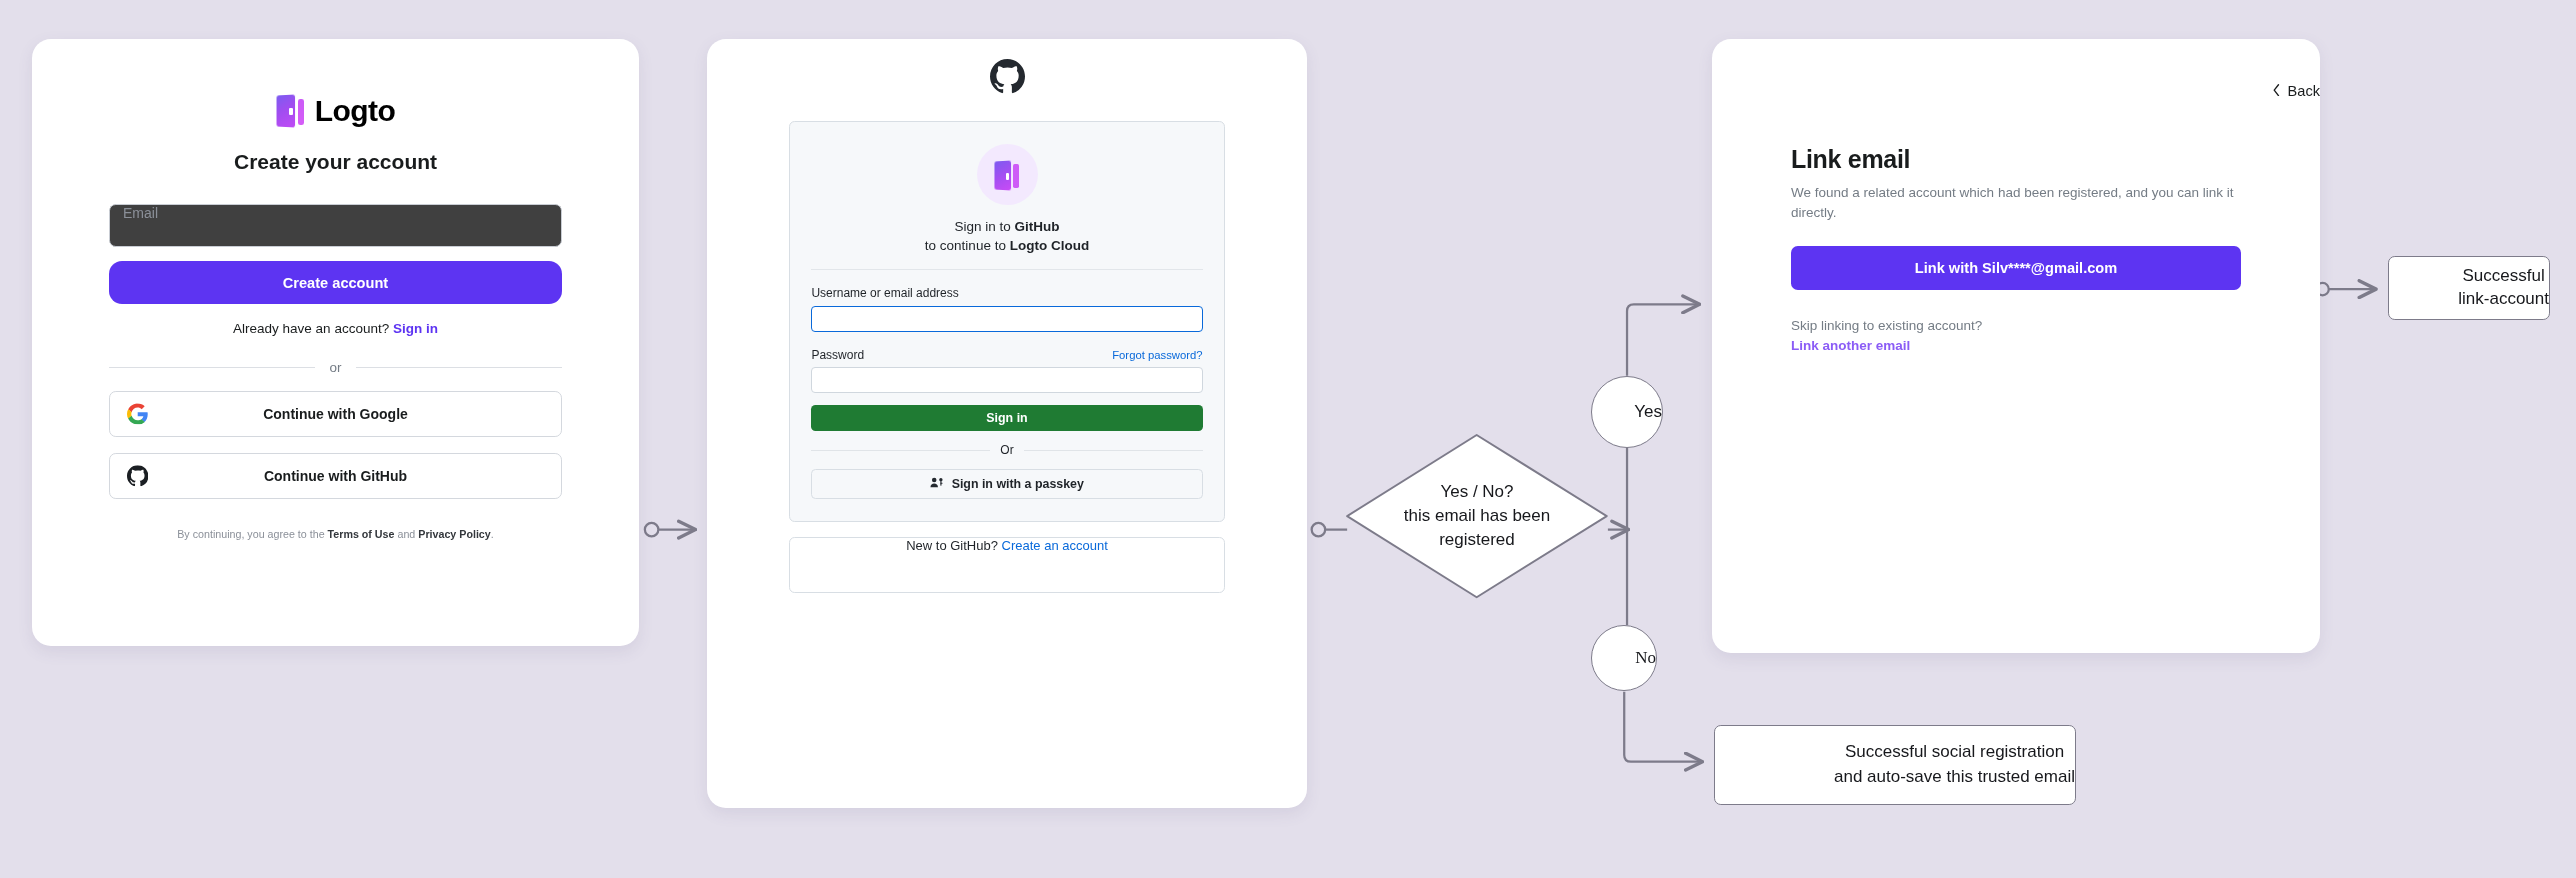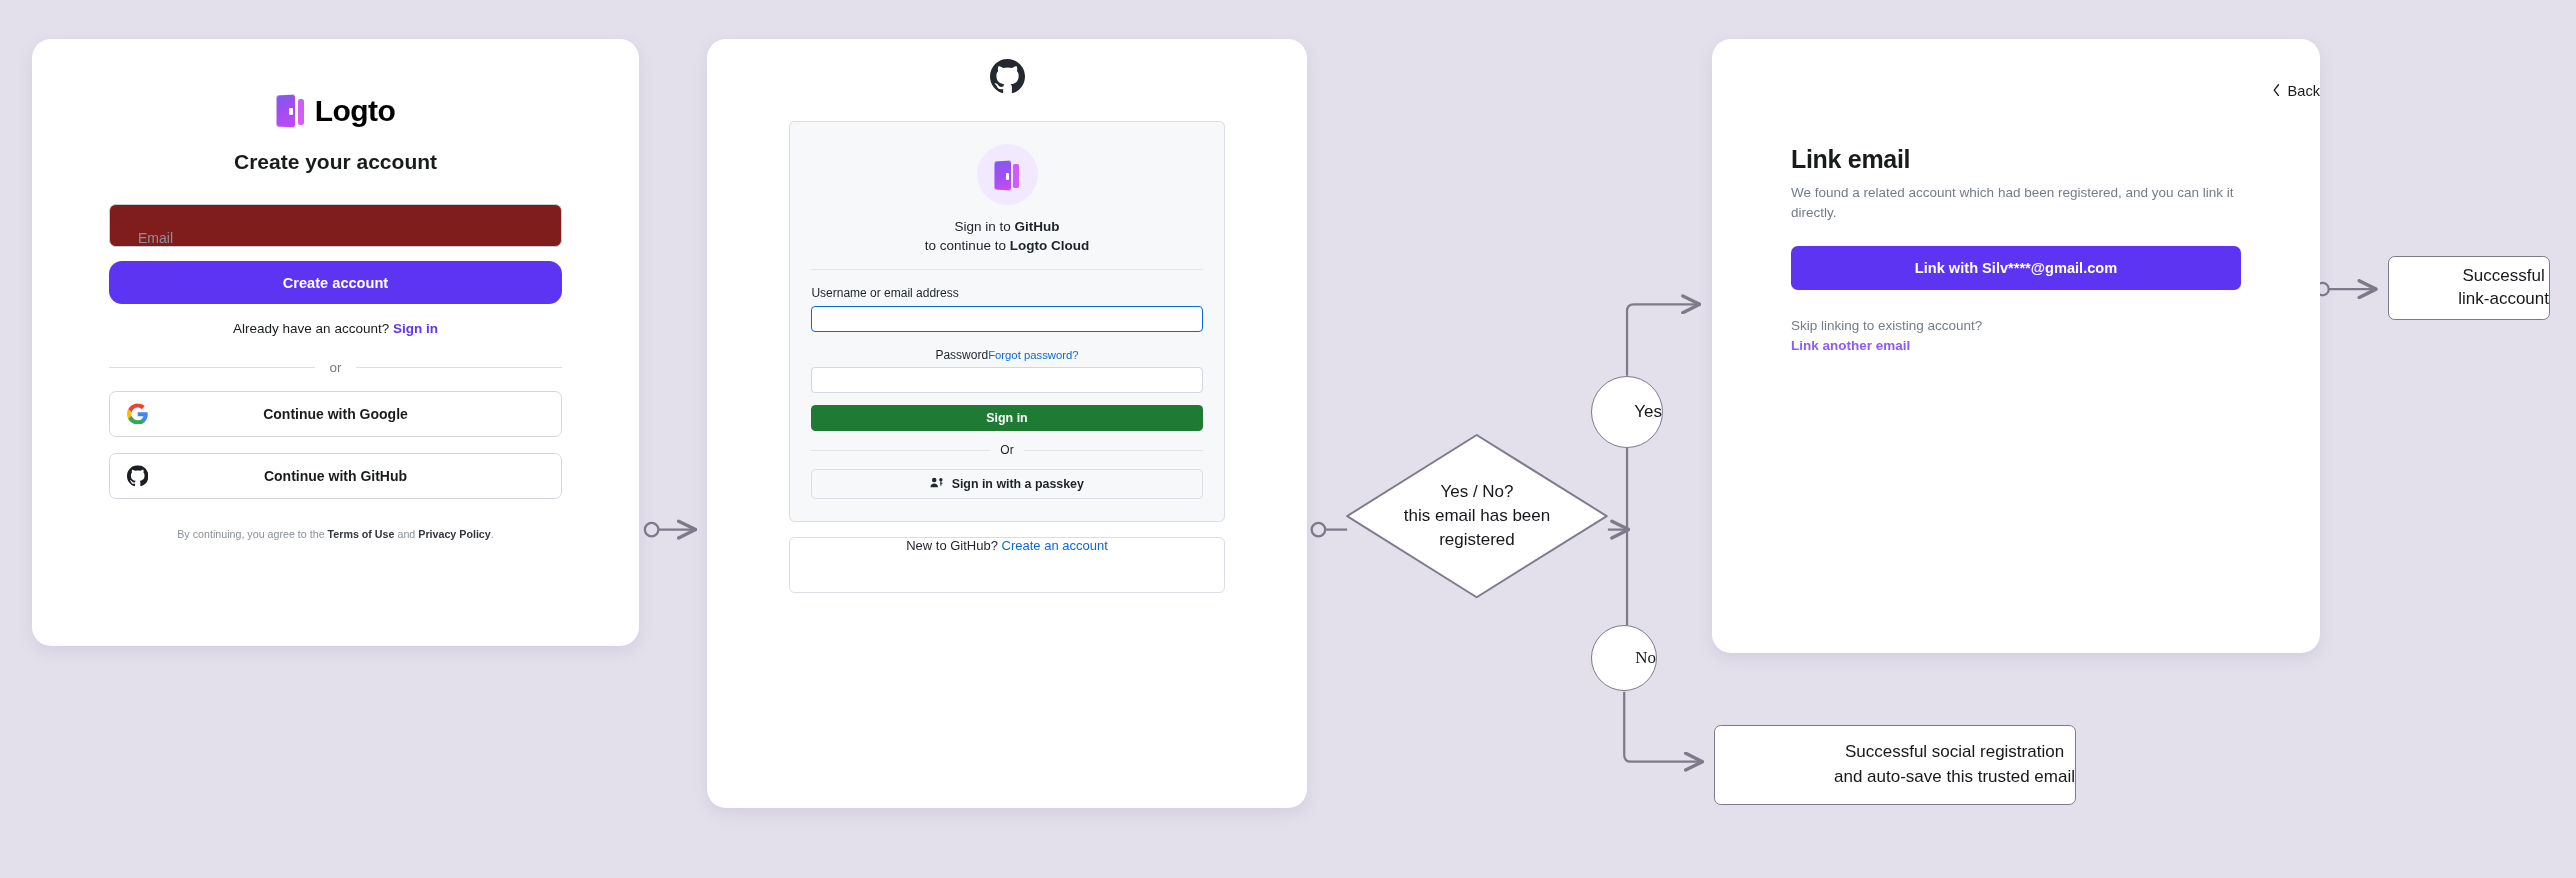--- a/index.html
+++ b/index.html
@@ -30,22 +30,22 @@
   }
   .logo-knob{position:absolute;left:13.5px;top:14px;width:4px;height:7.3px;background:#fff;border-radius:1.1px;}
   .logo-slab{
     position:absolute;left:22px;top:4.5px;width:6.2px;height:26.5px;border-radius:2.3px;
     background:linear-gradient(180deg,#cb5bf7 0%,#d55df7 100%);
   }
   .logo-text{font-size:30px;font-weight:700;color:#000;letter-spacing:-0.6px;line-height:1;}
   .headline{text-align:center;font-size:21px;font-weight:700;color:#191c1d;margin-top:22.5px;}
 
   .field{
-    margin-top:30px;height:43px;border:0.9px solid #c9cdd4;border-radius:6.8px;background:#7f1d1d;
-    display:flex;align-items:flex-end;padding:0 28px;box-sizing:border-box;
+    margin-top:30px;height:43px;border:0.9px solid #c9cdd4;border-radius:6.8px;background:#404040;
+    display:flex;align-items:flex-start;padding:0 13px;box-sizing:border-box;
   }
   .field-ph{font-size:14px;color:#8b9099;}
 
   .btn-primary{
     margin-top:14.6px;height:43px;border-radius:13px;background:#5d34f2;
     display:flex;align-items:center;justify-content:center;
     color:#fff;font-size:14.6px;font-weight:600;cursor:pointer;
   }
   .signin-line{margin-top:17px;text-align:center;font-size:13.5px;color:#191c1d;}
   .link-purple{color:#5d34f2;font-weight:600;}
@@ -83,21 +83,21 @@
   .gh-av-knob{position:absolute;left:12px;top:13px;width:3.4px;height:6.8px;background:#fff;border-radius:1.1px;}
   .gh-av-slab{position:absolute;left:19px;top:4.5px;width:5.6px;height:24px;border-radius:1.7px;background:#ce5cf7;}
   .gh-title{text-align:center;margin-top:11.3px;font-size:13.5px;color:#1f2328;line-height:1.45;}
   .gh-title b{font-weight:700;}
   .gh-sep{height:0.8px;background:#e2e6ea;margin:13.5px 0 0 0;}
   .gh-label{font-size:12px;color:#1f2328;margin-top:16px;}
   .gh-input{
     margin-top:5.6px;height:26px;background:#fff;border:1.1px solid #0969da;border-radius:4px;box-sizing:border-box;
   }
   .gh-input.plain{border:0.8px solid #d0d7de;}
-  .gh-pw-row{display:flex;align-items:baseline;justify-content:center;margin-top:16px;}
+  .gh-pw-row{display:flex;align-items:baseline;justify-content:space-between;margin-top:16px;}
   .gh-link{color:#0969da;font-size:11.3px;}
   .gh-signin{
     margin-top:11.3px;height:26.5px;border-radius:4.5px;background:#1f7b33;
     display:flex;align-items:center;justify-content:center;color:#fff;font-size:12.4px;font-weight:700;cursor:pointer;
   }
   .gh-or{display:flex;align-items:center;gap:10px;margin-top:12.4px;}
   .gh-or .rule{flex:1;height:0.7px;background:#e0e4e8;}
   .gh-or .lbl{font-size:12px;color:#1f2328;}
   .gh-passkey{
     margin-top:11.3px;height:28px;border:0.8px solid #d8dee4;border-radius:4.5px;background:#f6f8fa;

